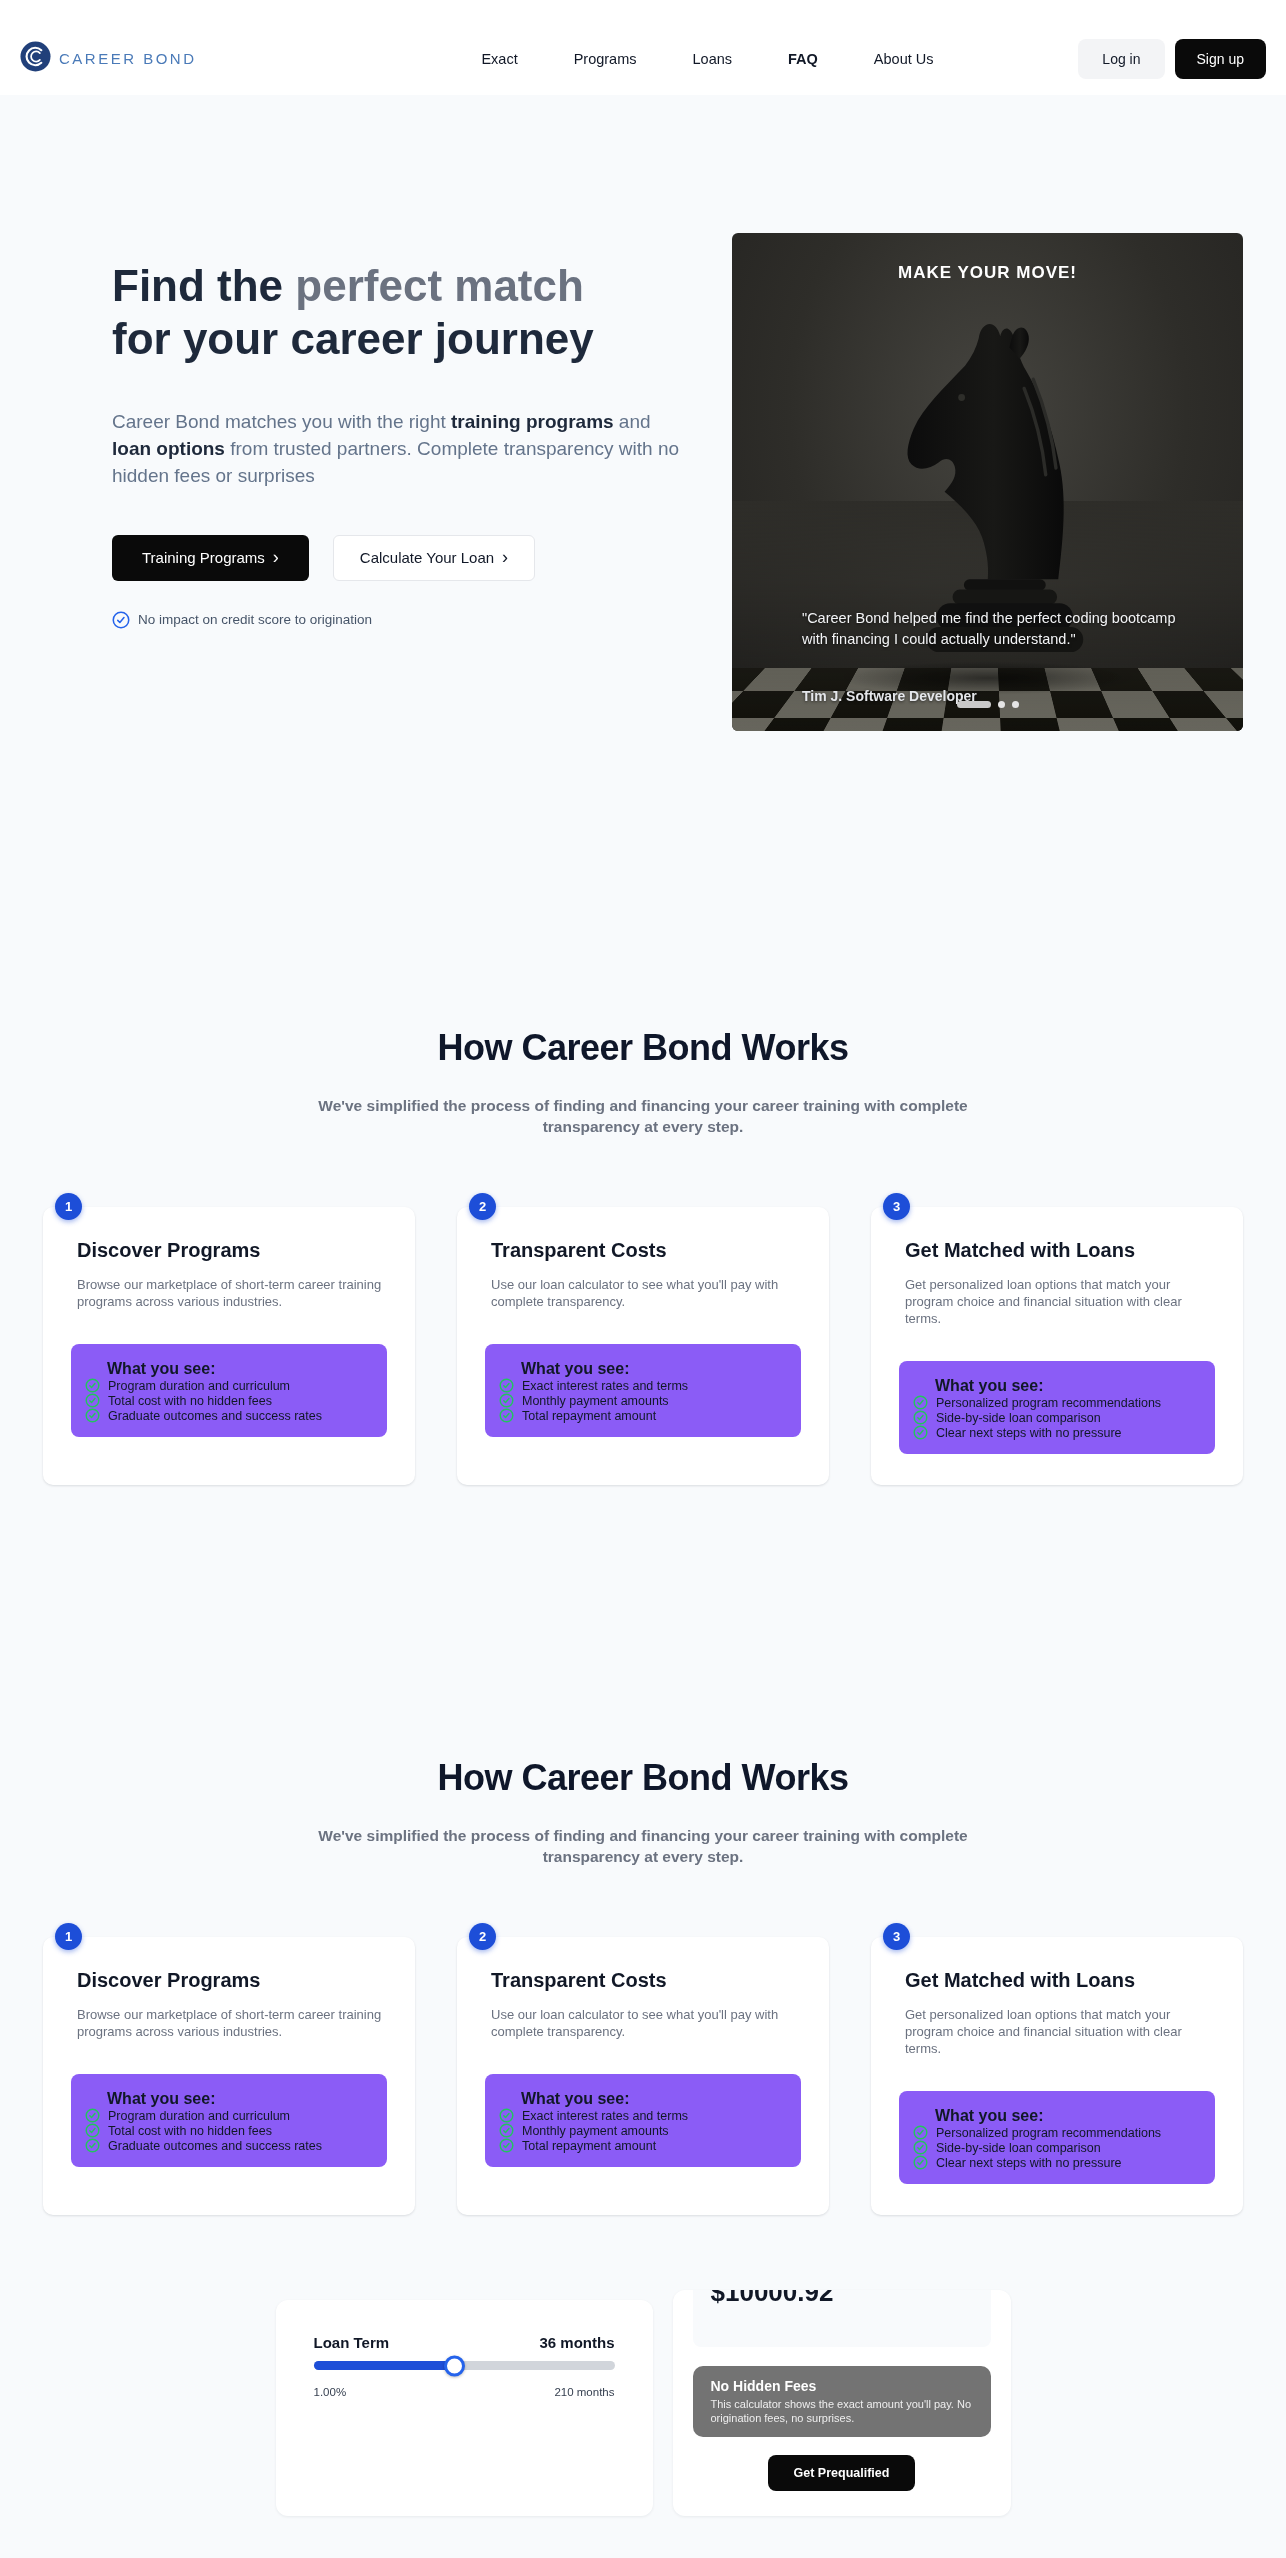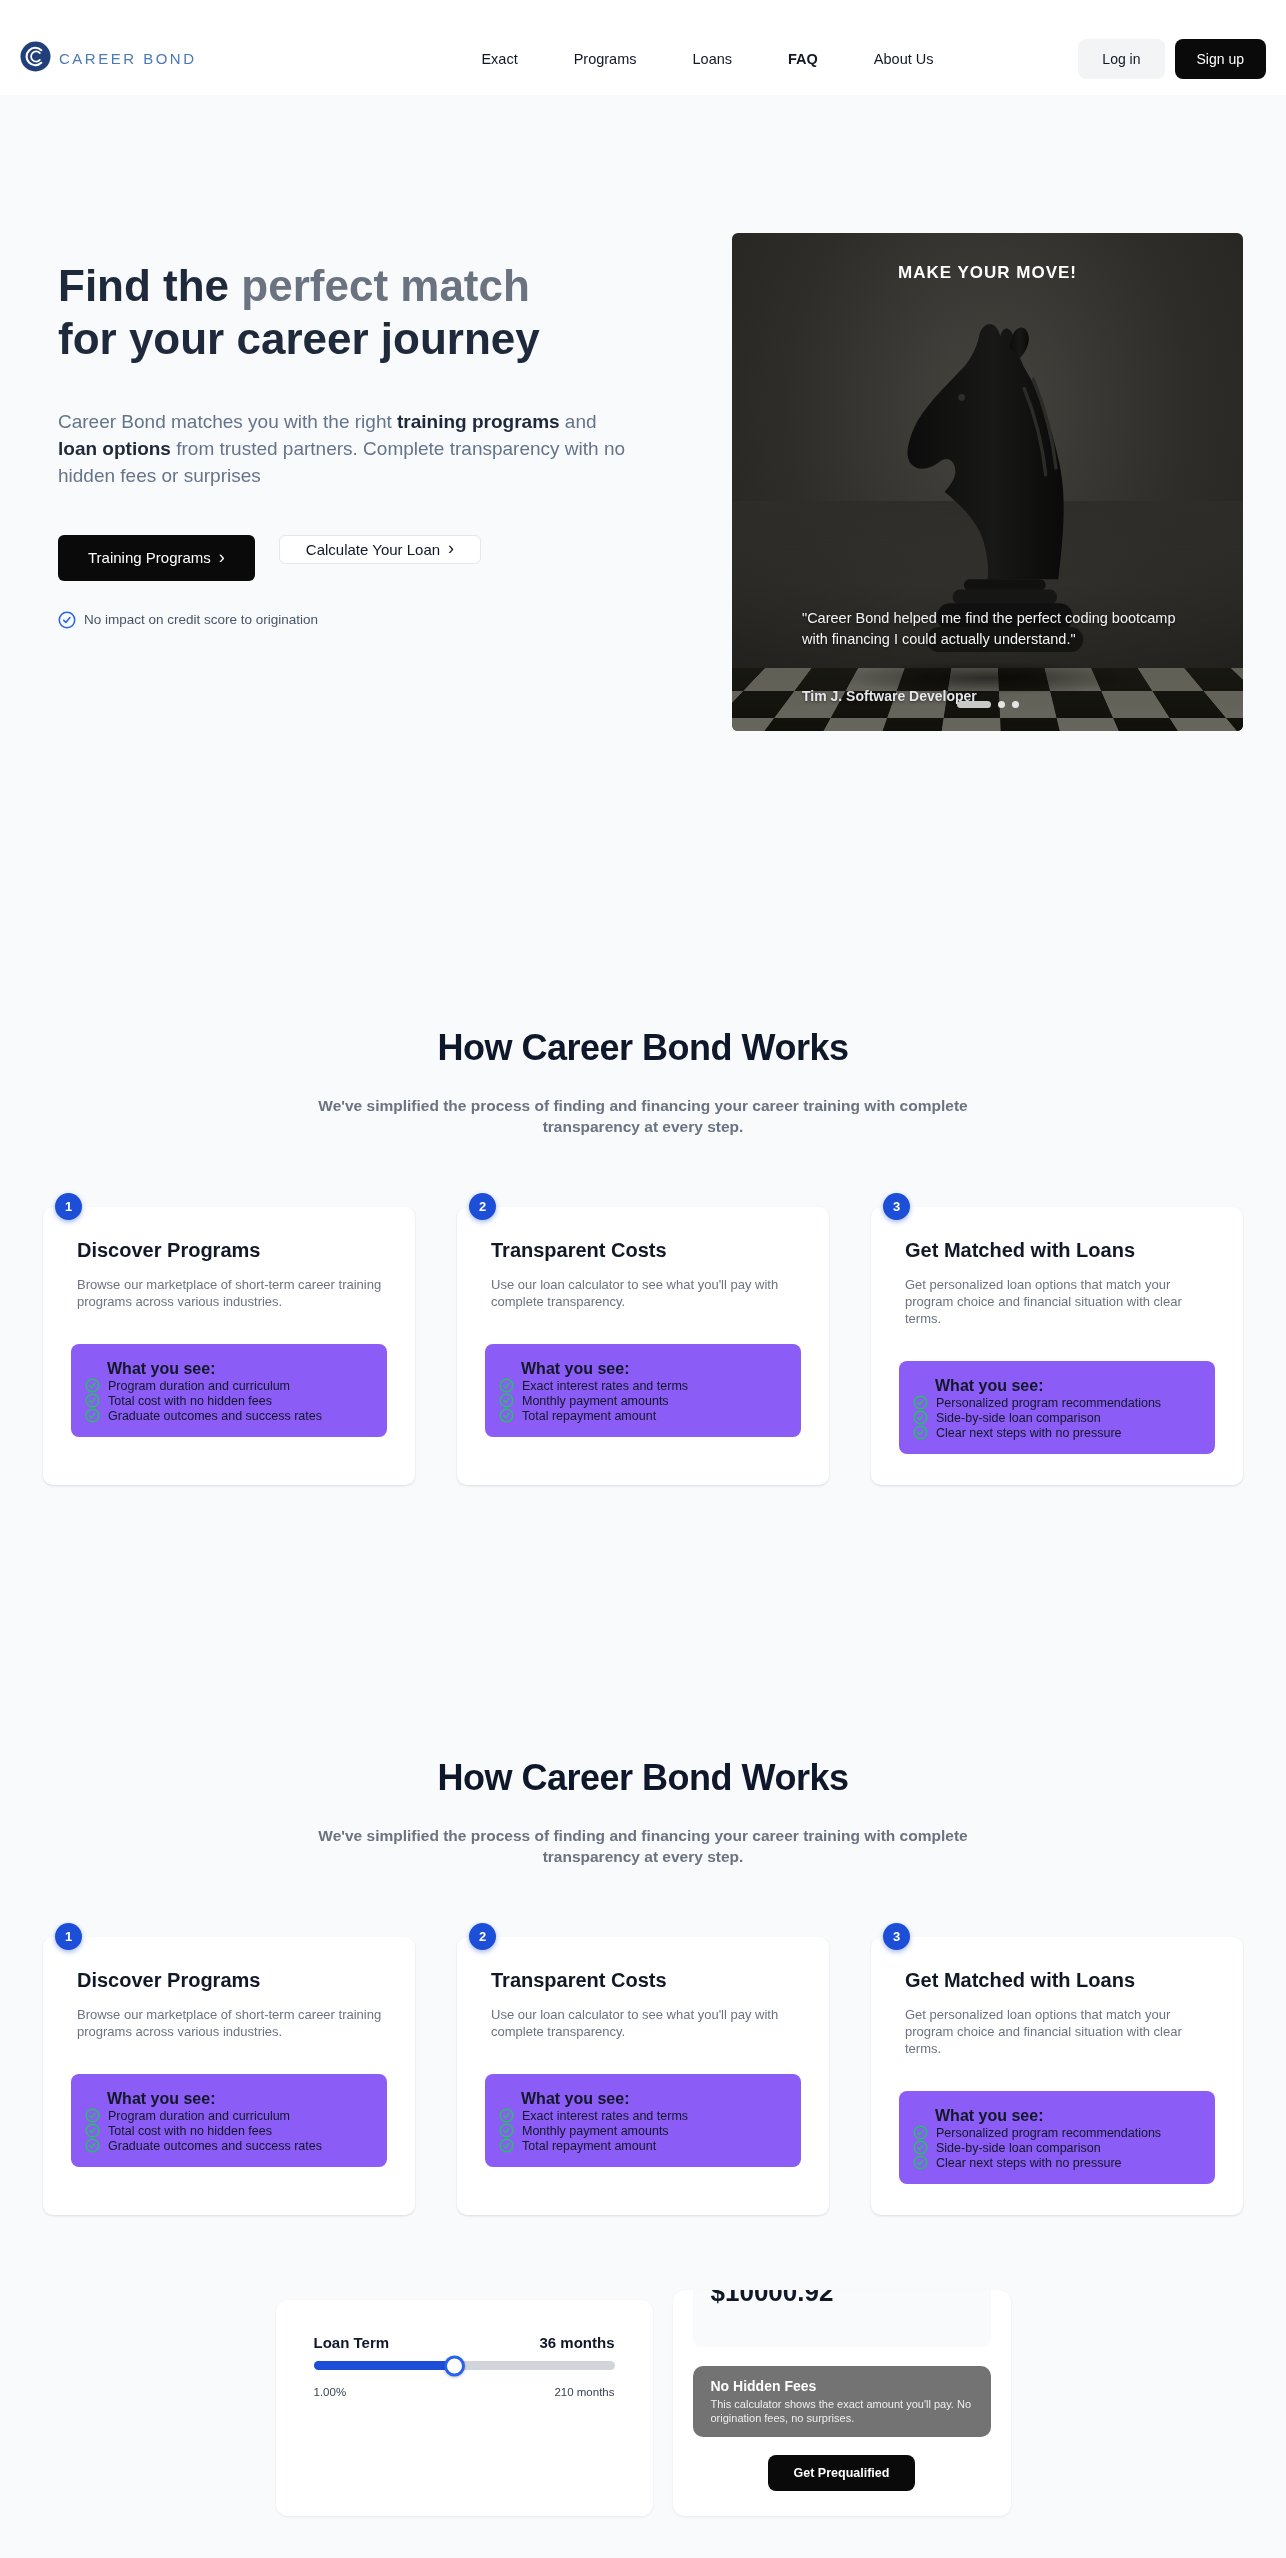--- a/index.html
+++ b/index.html
@@ -24,35 +24,35 @@
     background:#f3f4f6; border:none; border-radius:8px; padding:12px 24px;
     font-size:14px; font-weight:500; color:#111827; cursor:pointer;
     font-family:inherit;
   }
   .btn-signup {
     background:#0a0a0a; border:none; border-radius:8px; padding:12px 22px;
     font-size:14px; font-weight:500; color:#ffffff; cursor:pointer;
     font-family:inherit;
   }
   
-  .hero { display:flex; justify-content:space-between; padding:0 43px;margin-left:15px; }
+  .hero { display:flex; justify-content:flex-end; padding:0 43px;margin-left:15px; }
   .hero-left { width:620px; padding-top:165px; }
   .hero-title { font-size:44px; line-height:1.2; font-weight:700; color:#1e293b; }
   .hero-title .hl { color:#6b7280; }
   .hero-desc { margin-top:42px; font-size:19px; line-height:27px; color:#64748b; max-width:575px; }
   .hero-desc b { color:#1e293b; font-weight:700; }
   .hero-ctas { display:flex; gap:24px; margin-top:46px; }
   .btn-primary {
     background:#0a0a0a; color:#fff; border:none; border-radius:6px;
     height:46px; padding:0 30px; font-size:15px; font-weight:500;
     display:flex; align-items:center; gap:8px; cursor:pointer; font-family:inherit;
   }
   .btn-secondary {
     background:#ffffff; color:#111827; border:1px solid #e5e7eb; border-radius:6px;
-    height:29px; padding:0 26px; font-size:15px; font-weight:500;
+    height:46px; padding:0 26px; font-size:15px; font-weight:500;
     display:flex; align-items:center; gap:8px; cursor:pointer; font-family:inherit;
   }
   .chev { font-size:18px; line-height:1; margin-top:-2px; }
   .prequalify { display:flex; align-items:center; gap:8px; margin-top:30px; color:#475569; font-size:13.5px; }
   .icon-check-blue { width:18px; height:18px; color:#2563eb; flex:0 0 auto; }
   .icon-check-green { width:15px; height:15px; color:#22c55e; flex:0 0 auto; }
   
   .hero-image {
     position:relative; width:511px; height:498px; margin-top:138px;
     border-radius:6px; overflow:hidden; flex:0 0 auto;

